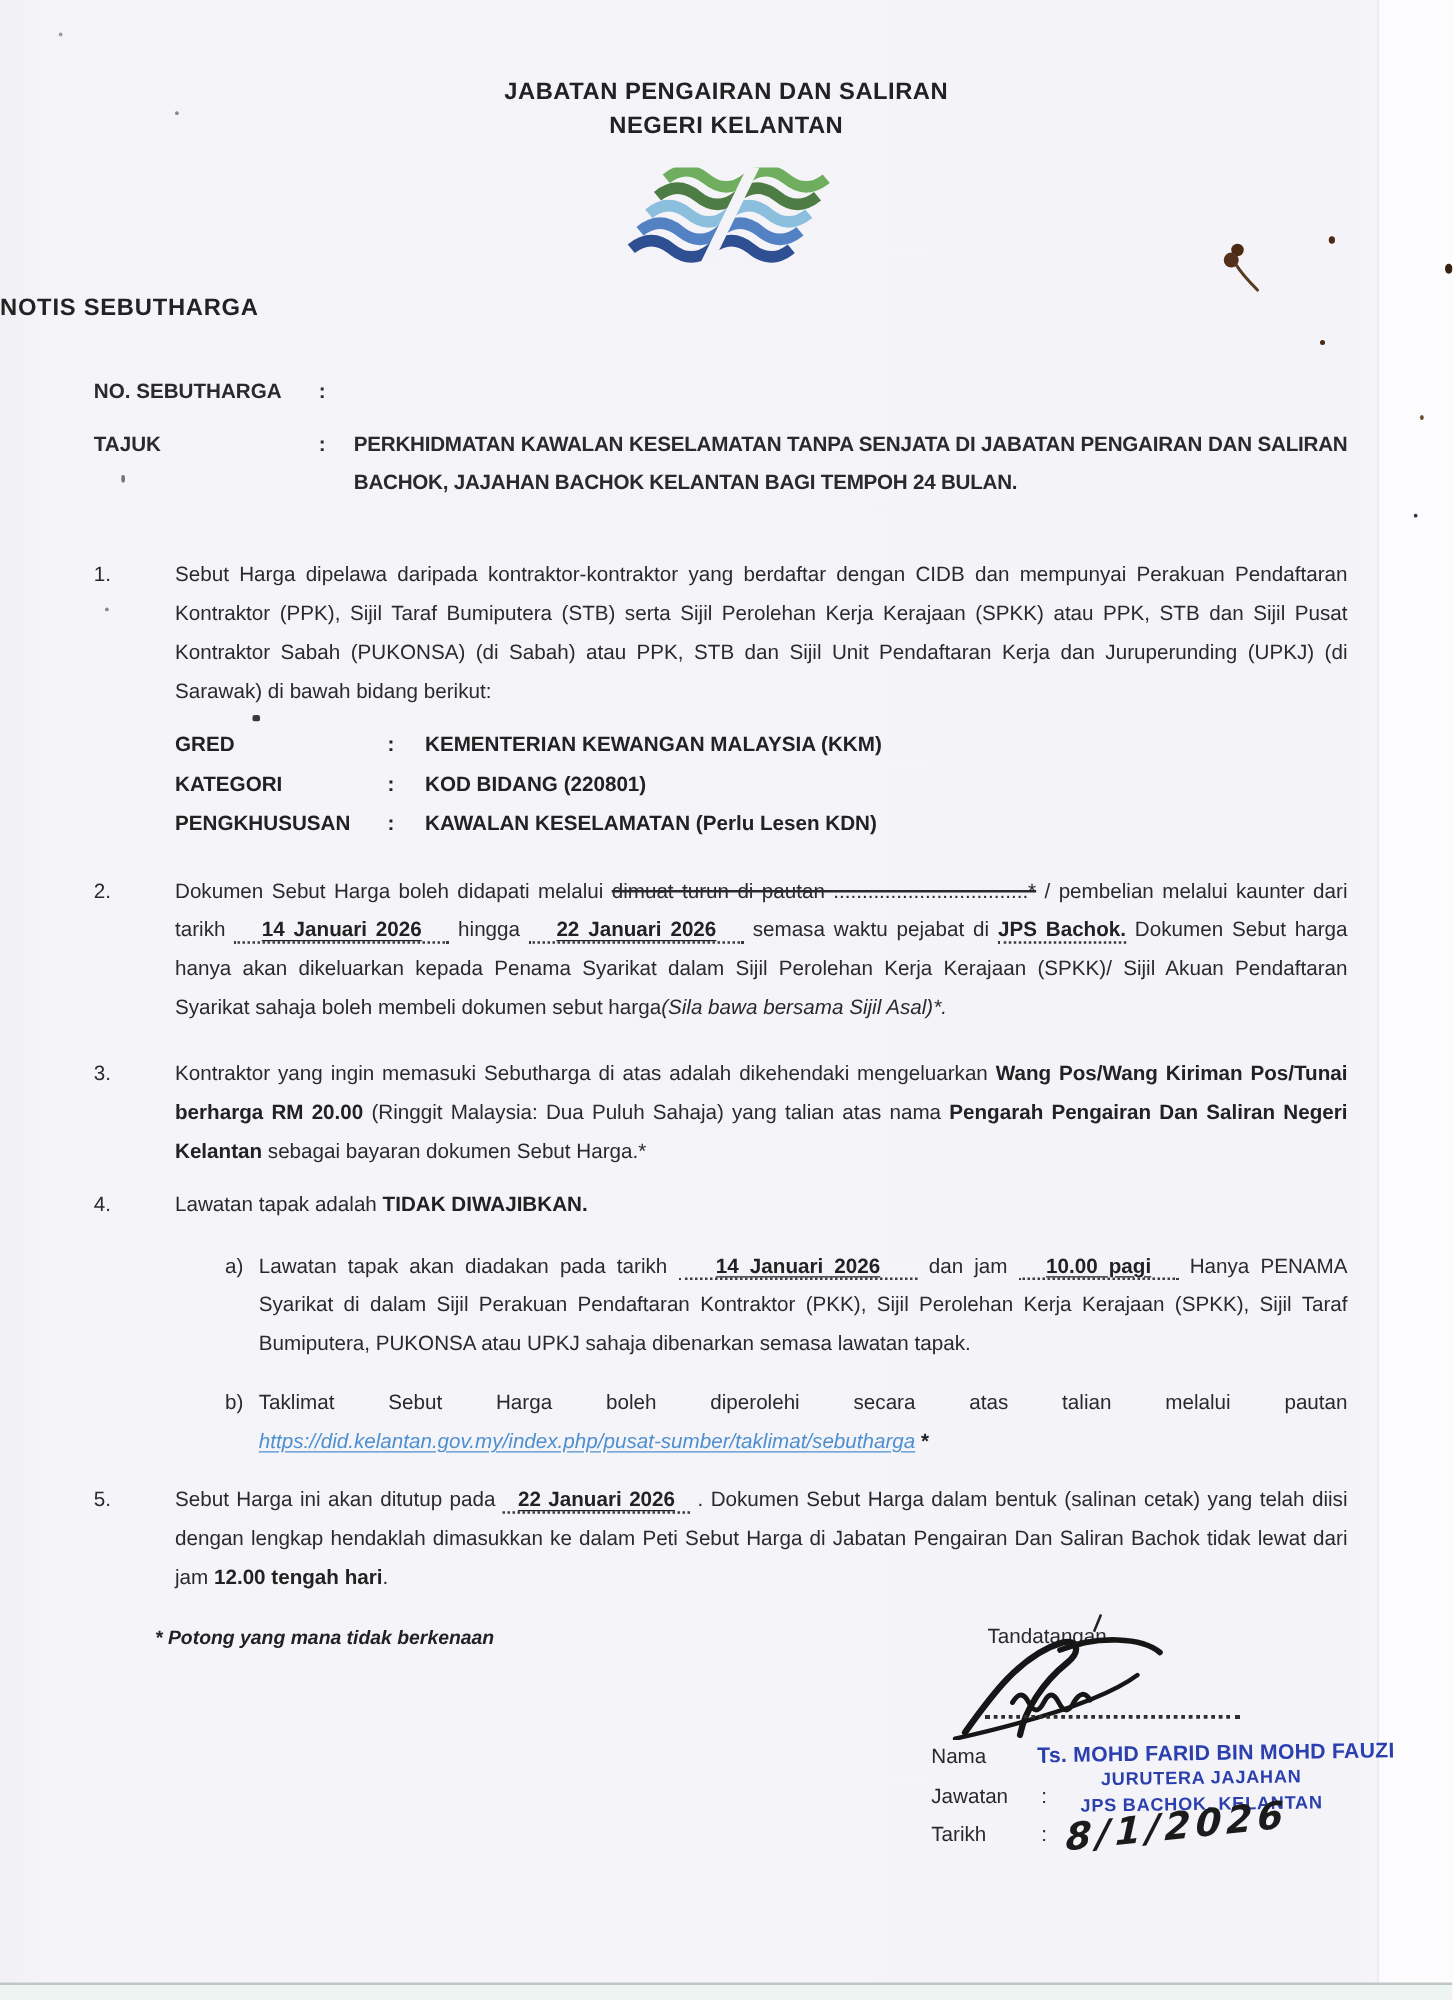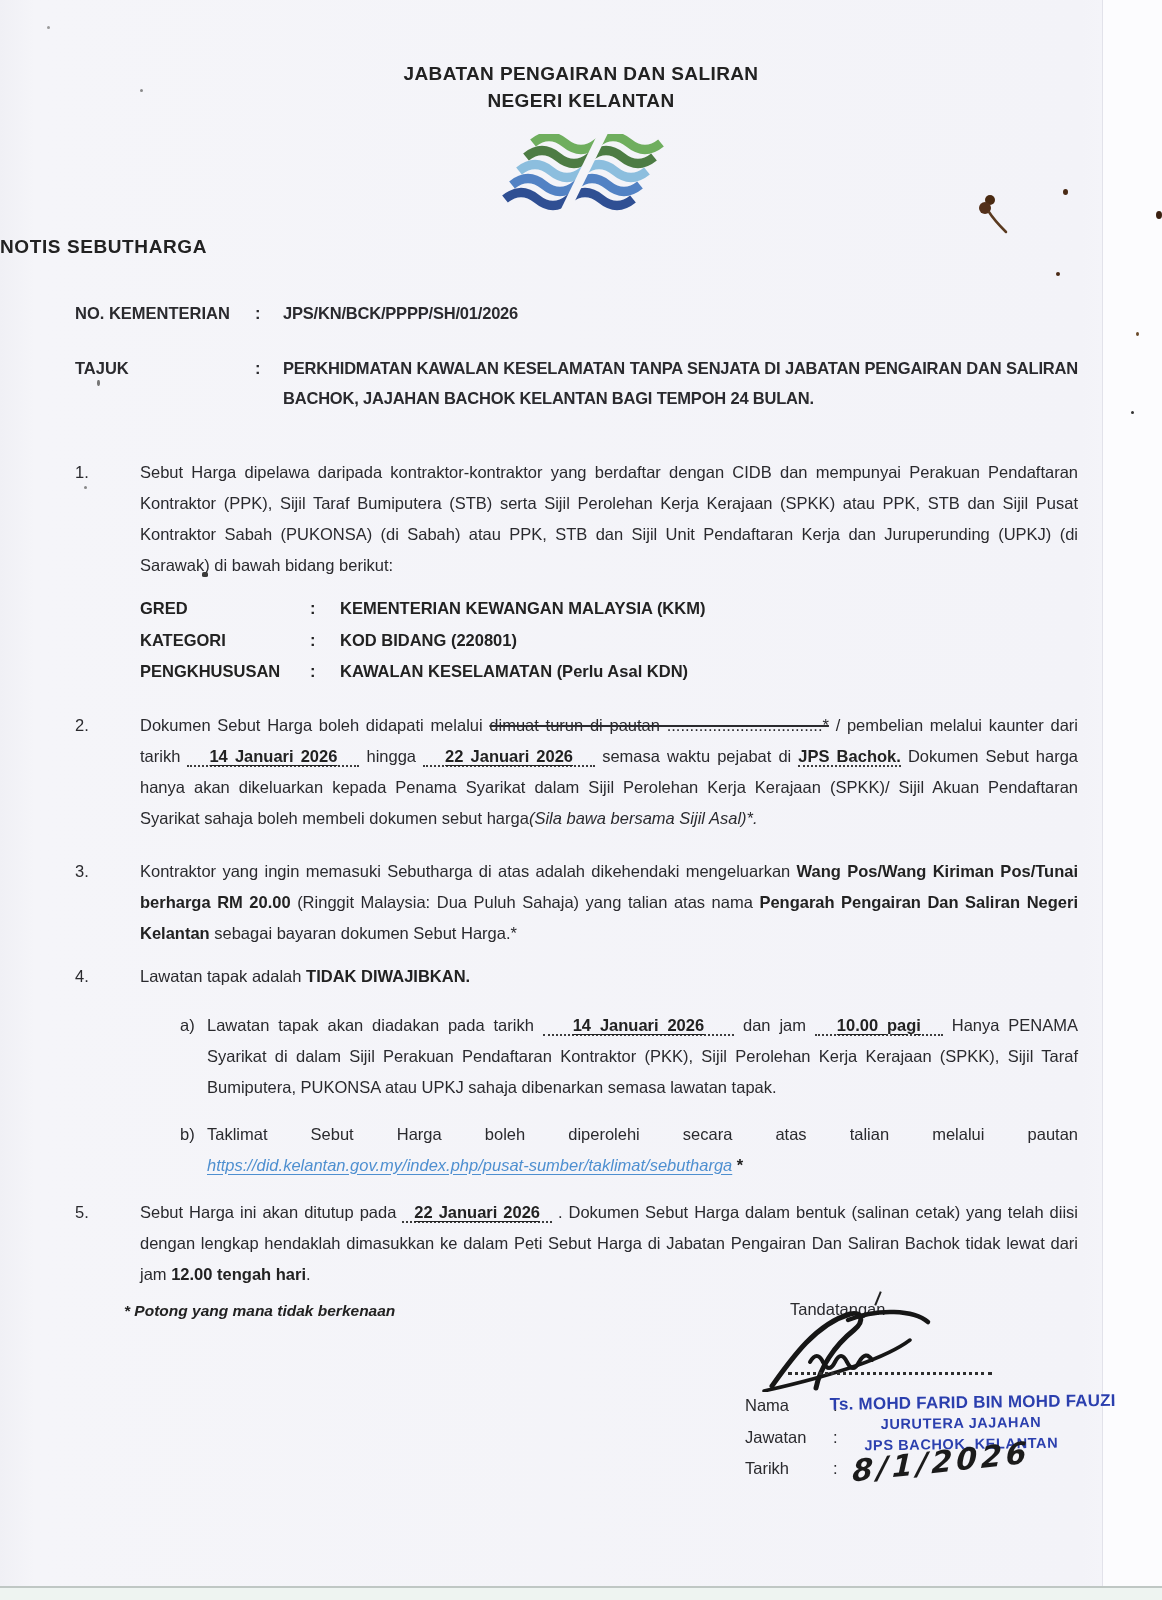--- a/index.html
+++ b/index.html
@@ -15,21 +15,21 @@
   .scan-below{position:absolute; left:0; top:1588px; width:1162px; height:12px; background:#eef4f1;}
 
   .org{ text-align:center; padding-top:60px; font-weight:700; font-size:19px;
     letter-spacing:.4px; line-height:27px; color:#222;}
   .logo-wrap{ width:176px; margin:20px auto 0; height:78px;}
   .doc-title{ text-align:left; font-weight:700; font-size:19px; letter-spacing:.6px;
     margin-top:24px; color:#222;}
 
   .ref{ margin:42px 84px 0 75px;}
   .ref-row{ display:grid; grid-template-columns:180px 28px 1fr; line-height:27px;}
-  .ref-row.tajuk{ margin-top:26px; line-height:30px;}
+  .ref-row.tajuk{ margin-top:14px; line-height:30px;}
   .ref-label,.ref-colon{ font-weight:700;}
   .ref-value{ font-weight:700; letter-spacing:-0.2px; text-align:justify;}
 
   .item{ display:flex; margin:0 84px 0 75px;}
   .pnum{ width:65px; flex:0 0 65px; line-height:31px;}
   .pbody{ flex:1; line-height:31px;}
   .just{ text-align:justify;}
   .item1{ margin-top:44px;}
   .item2{ margin-top:22px;}
   .item3{ margin-top:22px;}
@@ -96,23 +96,22 @@
         <path d="M12,65 q16,-13 32,0 t32,0 t32,0 t32,0" stroke="#2f4f93" stroke-width="9"></path>
       </g>
       <rect x="86" y="-14" width="9" height="110" fill="#f4f4f8" transform="rotate(26 90 39)"></rect>
     </svg>
   </div>
 
   <div class="doc-title">NOTIS SEBUTHARGA</div>
 
   <div class="ref">
     <div class="ref-row">
-      <span class="ref-label">NO. KEMENTERIAN</span>
+      <span class="ref-label">NO. SEBUTHARGA</span>
       <span class="ref-colon">:</span>
-      <span class="ref-value">JPS/KN/BCK/PPPP/SH/01/2026</span>
     </div>
     <div class="ref-row tajuk">
       <span class="ref-label">TAJUK</span>
       <span class="ref-colon">:</span>
       <span class="ref-value">PERKHIDMATAN KAWALAN KESELAMATAN TANPA SENJATA DI JABATAN PENGAIRAN DAN SALIRAN BACHOK, JAJAHAN BACHOK KELANTAN BAGI TEMPOH 24 BULAN.</span>
     </div>
   </div>
 
   <div class="item item1">
     <div class="pnum">1.</div>
@@ -125,21 +124,21 @@
           <span>KEMENTERIAN KEWANGAN MALAYSIA (KKM)</span>
         </div>
         <div class="gred-row">
           <span>KATEGORI</span>
           <span>:</span>
           <span>KOD BIDANG (220801)</span>
         </div>
         <div class="gred-row">
           <span>PENGKHUSUSAN</span>
           <span>:</span>
-          <span>KAWALAN KESELAMATAN (Perlu Asal KDN)</span>
+          <span>KAWALAN KESELAMATAN (Perlu Lesen KDN)</span>
         </div>
       </div>
     </div>
   </div>
 
   <div class="item item2">
     <div class="pnum">2.</div>
     <div class="pbody just">
       <span>Dokumen Sebut Harga boleh didapati melalui </span><span class="strike">dimuat turun di pautan ..................................*</span><span> / pembelian melalui kaunter dari tarikh </span><span class="blank"><span class="u">14 Januari 2026</span></span><span> hingga </span><span class="blank"><span class="u">22 Januari 2026</span></span><span> semasa waktu pejabat di </span><span class="office">JPS Bachok.</span><span> Dokumen Sebut harga hanya akan dikeluarkan kepada Penama Syarikat dalam Sijil Perolehan Kerja Kerajaan (SPKK)/ Sijil Akuan Pendaftaran Syarikat sahaja  boleh membeli dokumen sebut harga</span><span class="em">(Sila bawa bersama Sijil Asal)*.</span>
     </div>

